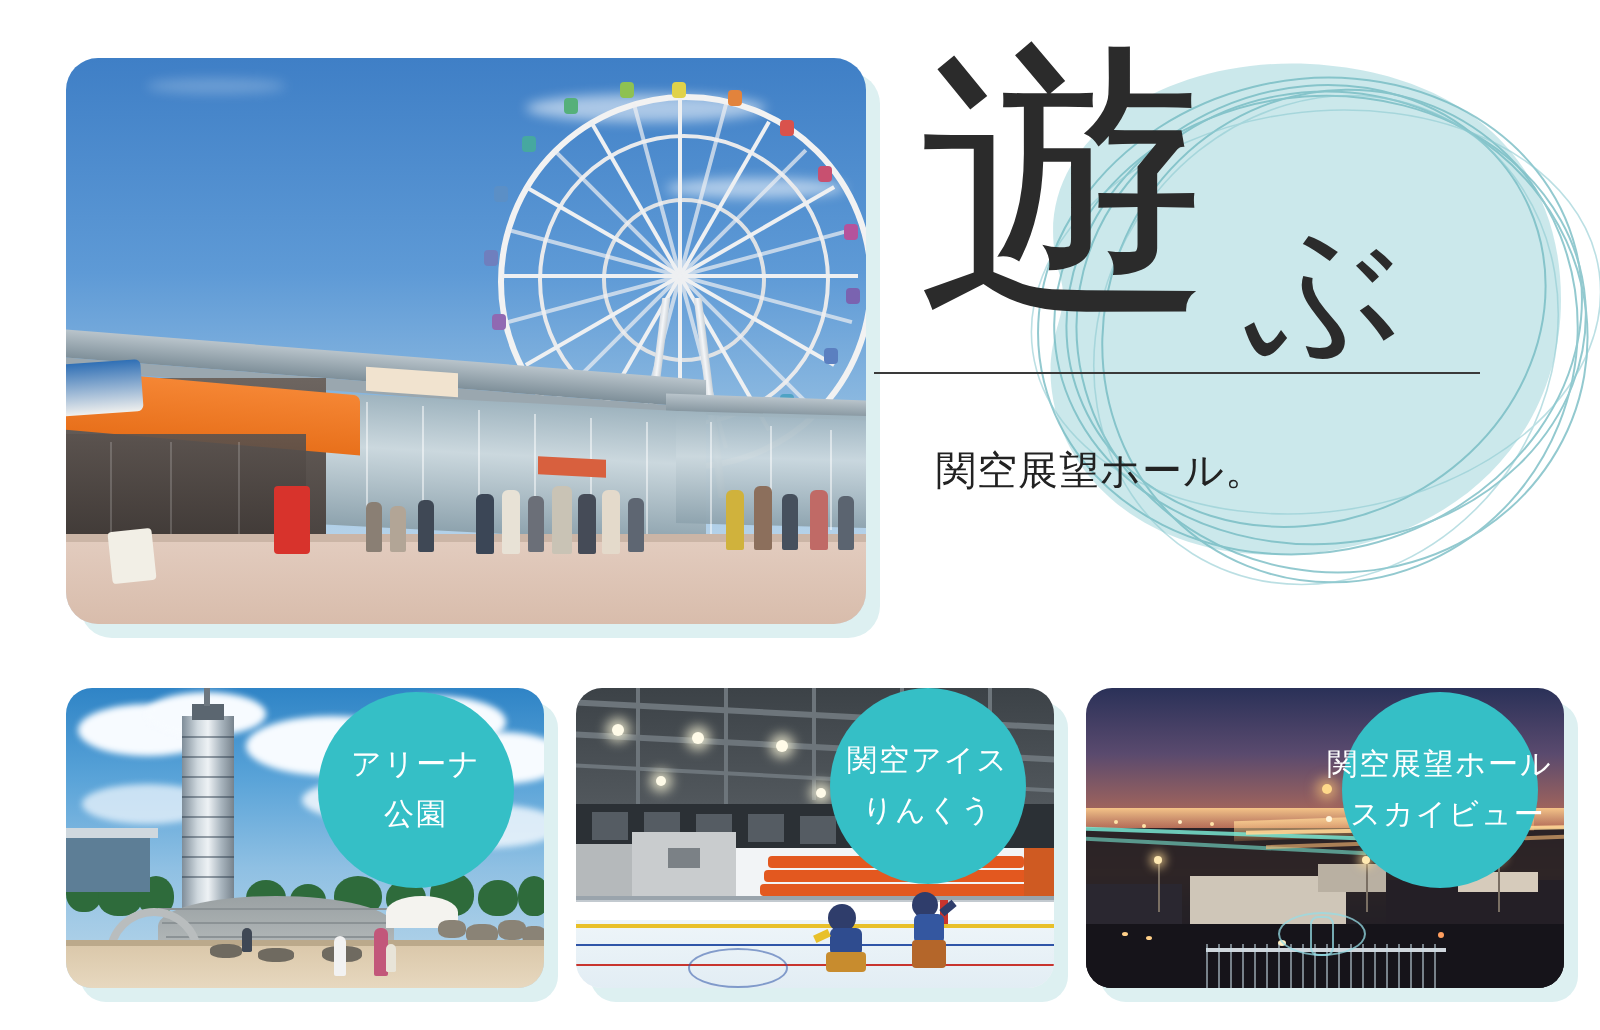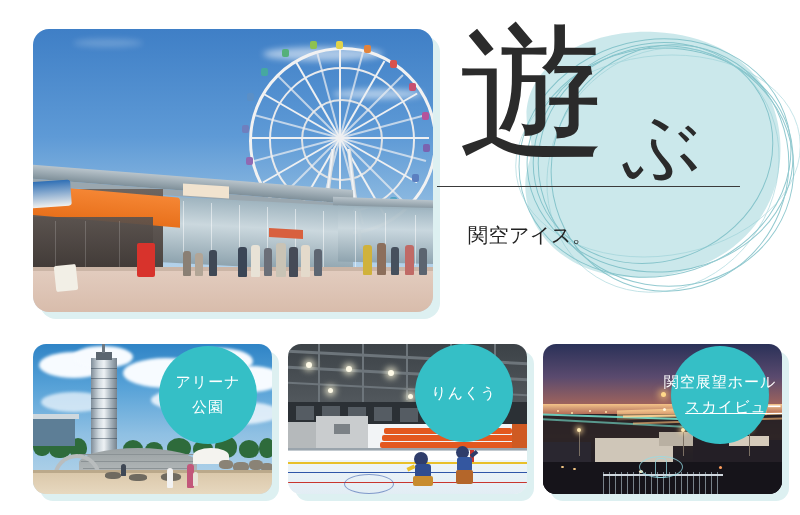--- a/index.html
+++ b/index.html
@@ -76,21 +76,21 @@
     letter-spacing:1px;
   }
   .bubble span{display:block;white-space:nowrap;}
 
   #bubble-hero{left:52px;top:48px;width:134px;height:134px;font-size:18px;line-height:30px;}
   #bubble-1{left:126px;top:2px;width:98px;height:98px;font-size:15px;line-height:25px;}
   #bubble-2{left:127px;top:0px;width:98px;height:98px;font-size:15px;line-height:25px;}
   #bubble-3{left:128px;top:2px;width:98px;height:98px;font-size:15px;line-height:25px;}
   #bubble-3 span{position:relative;}
   #bubble-3 .l1{left:0px;}
-  #bubble-3 .l2{left:14px;text-decoration:underline;}
+  #bubble-3 .l2{left:4px;}
 
   
   .sky{position:absolute;left:0;top:0;width:100%;height:100%;}
 
   
   #hero-photo .sky{background:linear-gradient(180deg,#3f7fc6 0%,#5e9ad6 38%,#9cc4e4 70%,#cfe0ee 100%);}
   .cloudwisp{position:absolute;background:rgba(255,255,255,.55);border-radius:50%;filter:blur(3px);}
   .wheel{position:absolute;border-radius:50%;border:3px solid #f2f2f2;}
   .wheel-in{position:absolute;border-radius:50%;border:2px solid #e9eaec;}
   .spoke{position:absolute;background:#eef0f2;transform-origin:50% 50%;}
@@ -388,20 +388,21 @@
         <div style="position:absolute;left:-7px;top:14px;width:8px;height:4px;background:#e8c02a;transform:rotate(-25deg);"></div>
       </div>
       <div class="skater" style="left:168px;top:102px;">
         <div style="position:absolute;width:13px;height:13px;border-radius:50%;background:#2f3d6b;"></div>
         <div style="position:absolute;left:1px;top:11px;width:15px;height:15px;background:#3457a0;border-radius:3px;"></div>
         <div style="position:absolute;left:0px;top:24px;width:17px;height:14px;background:#b4662a;border-radius:2px;"></div>
         <div style="position:absolute;left:14px;top:6px;width:8px;height:4px;background:#2f3d6b;transform:rotate(-40deg);"></div>
       </div>
 
       <div class="bubble" id="bubble-2">
+        <span>関空アイス</span>
         <span>りんくう</span>
       </div>
     </div>
   </div>
 
   <div class="card small" id="card-3" style="left:543px;top:344px;width:239px;height:150px;">
     <div class="shadow"></div>
     <div class="photo" id="p3">
       <div class="sky"></div>
 
@@ -454,16 +455,16 @@
     </div>
   </div>
 
   <div class="title-area">
     <div class="rule"></div>
     <div class="kanji-main">遊</div>
     <div class="kanji-sub">ぶ</div>
   </div>
 
   <div class="lead">
-    <div>関空アイス。</div>
+    <div>関空展望ホール。</div>
   </div>
 
 </div>
 
 </body></html>

